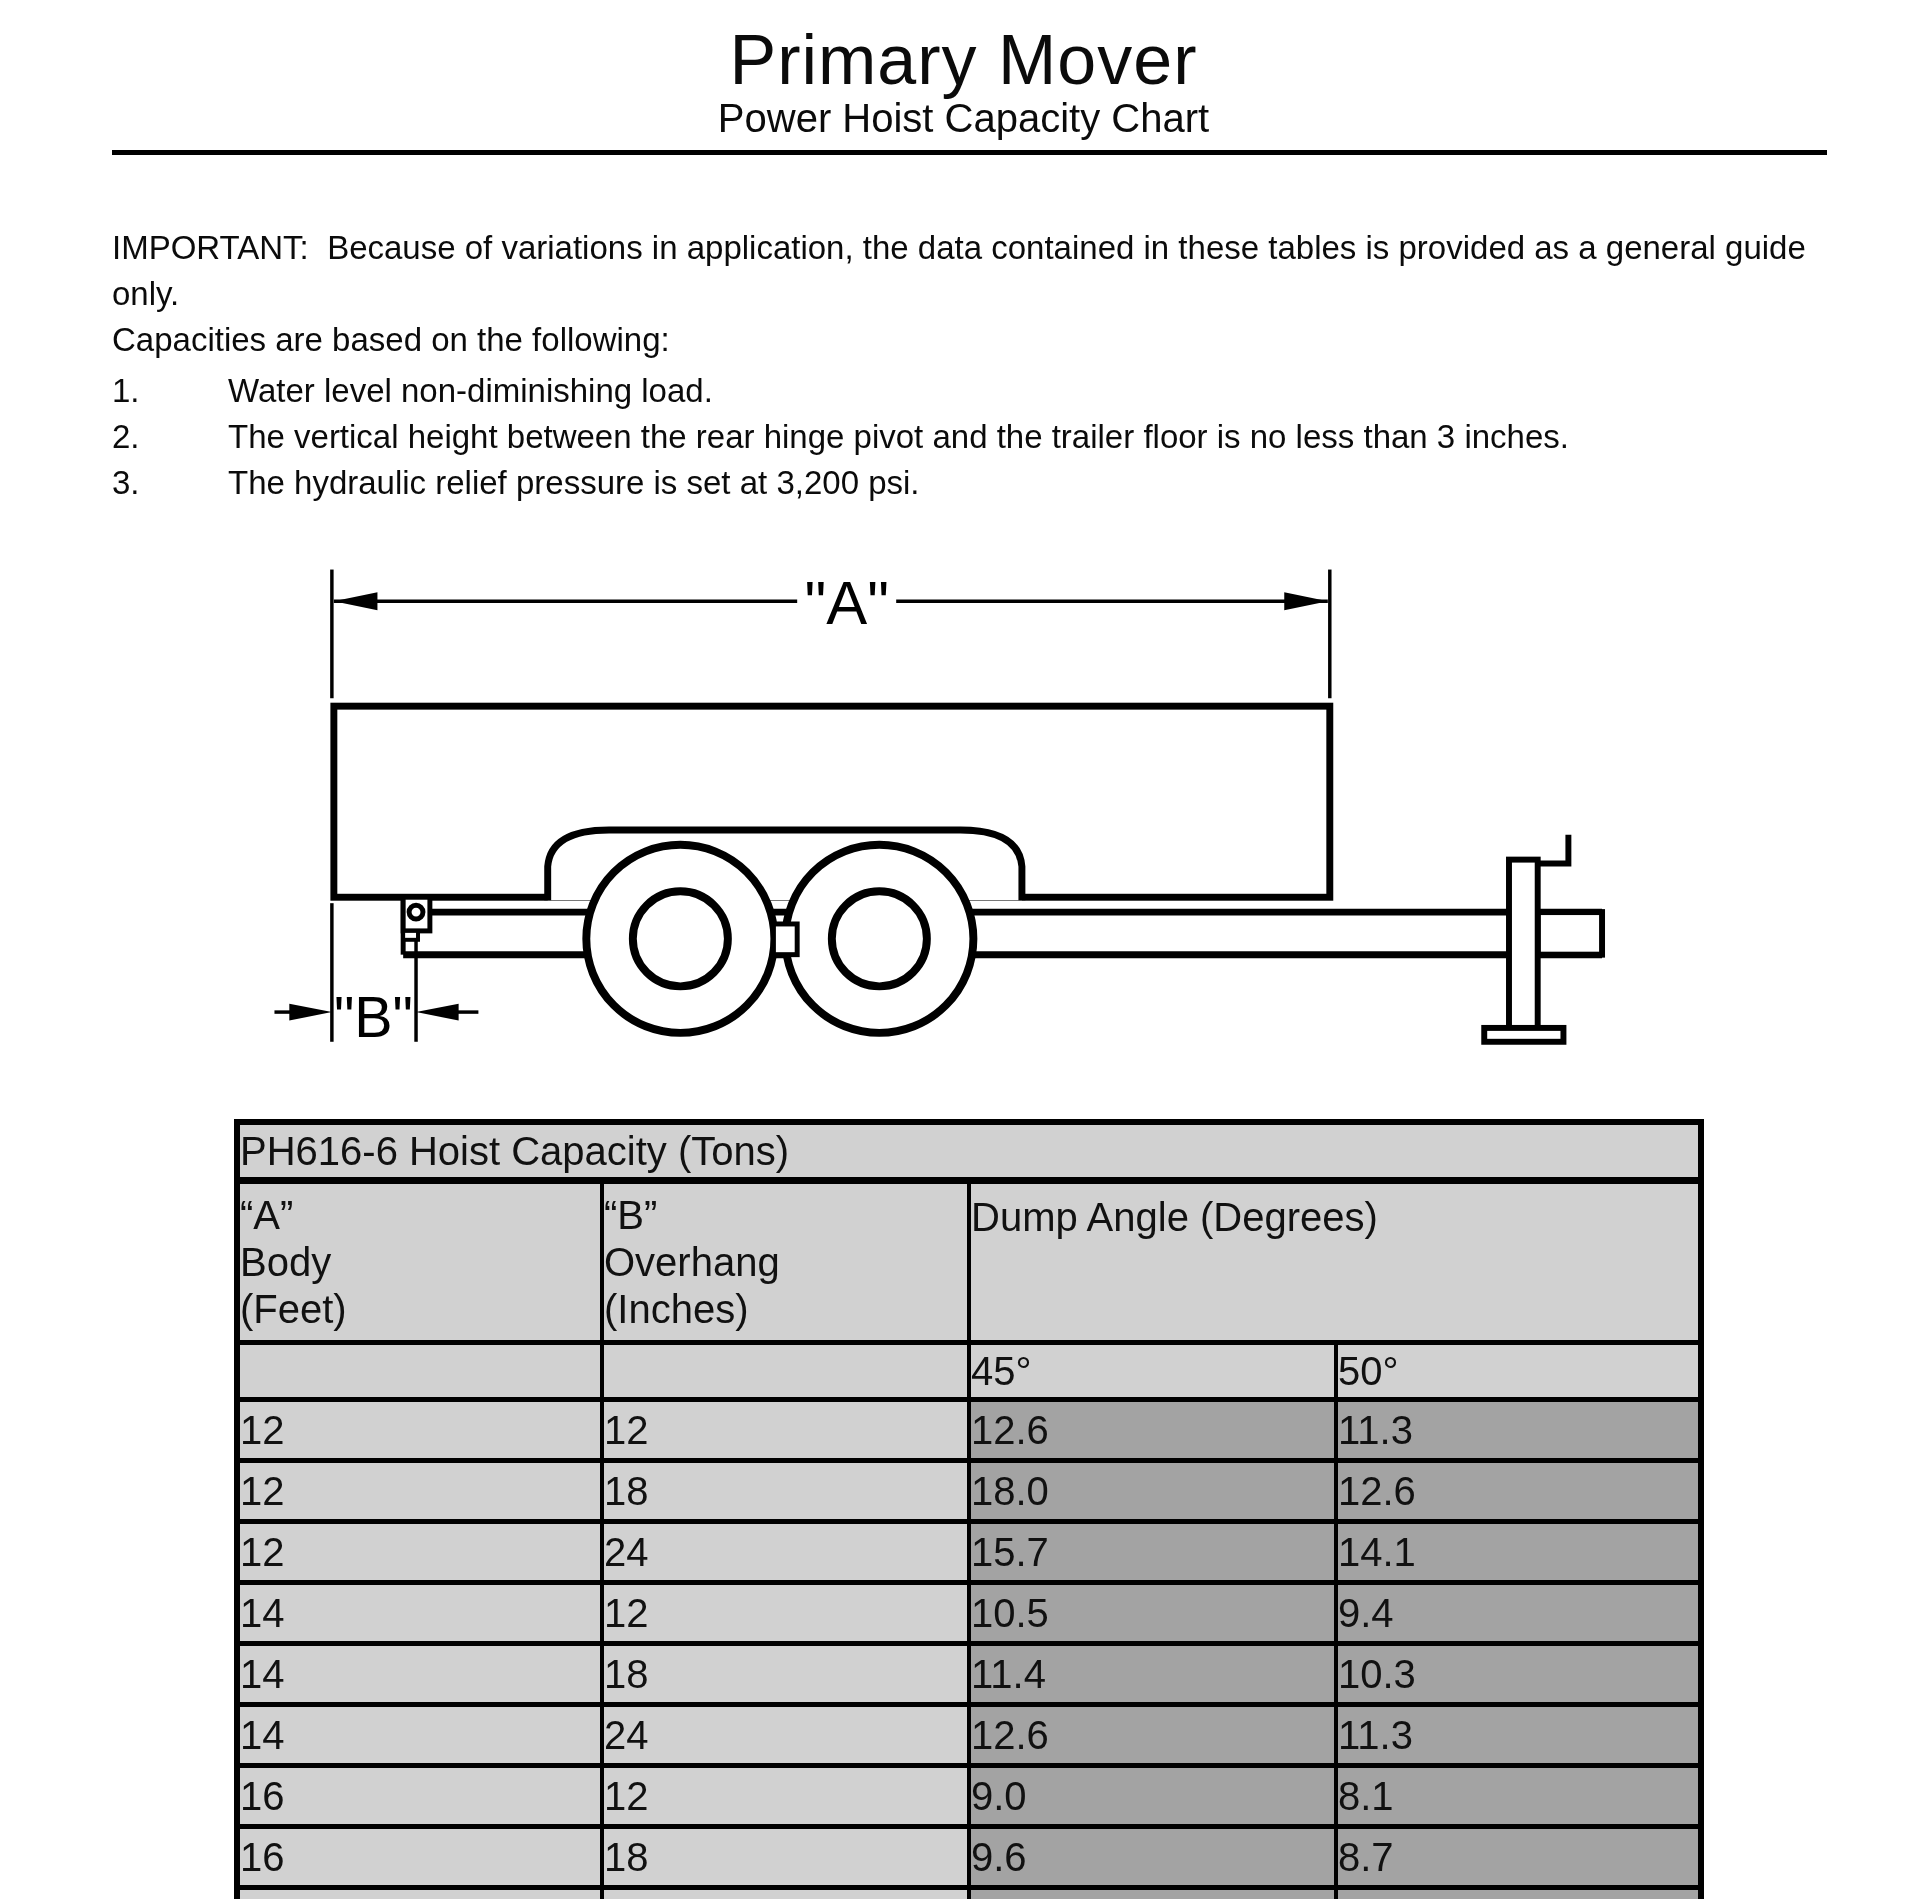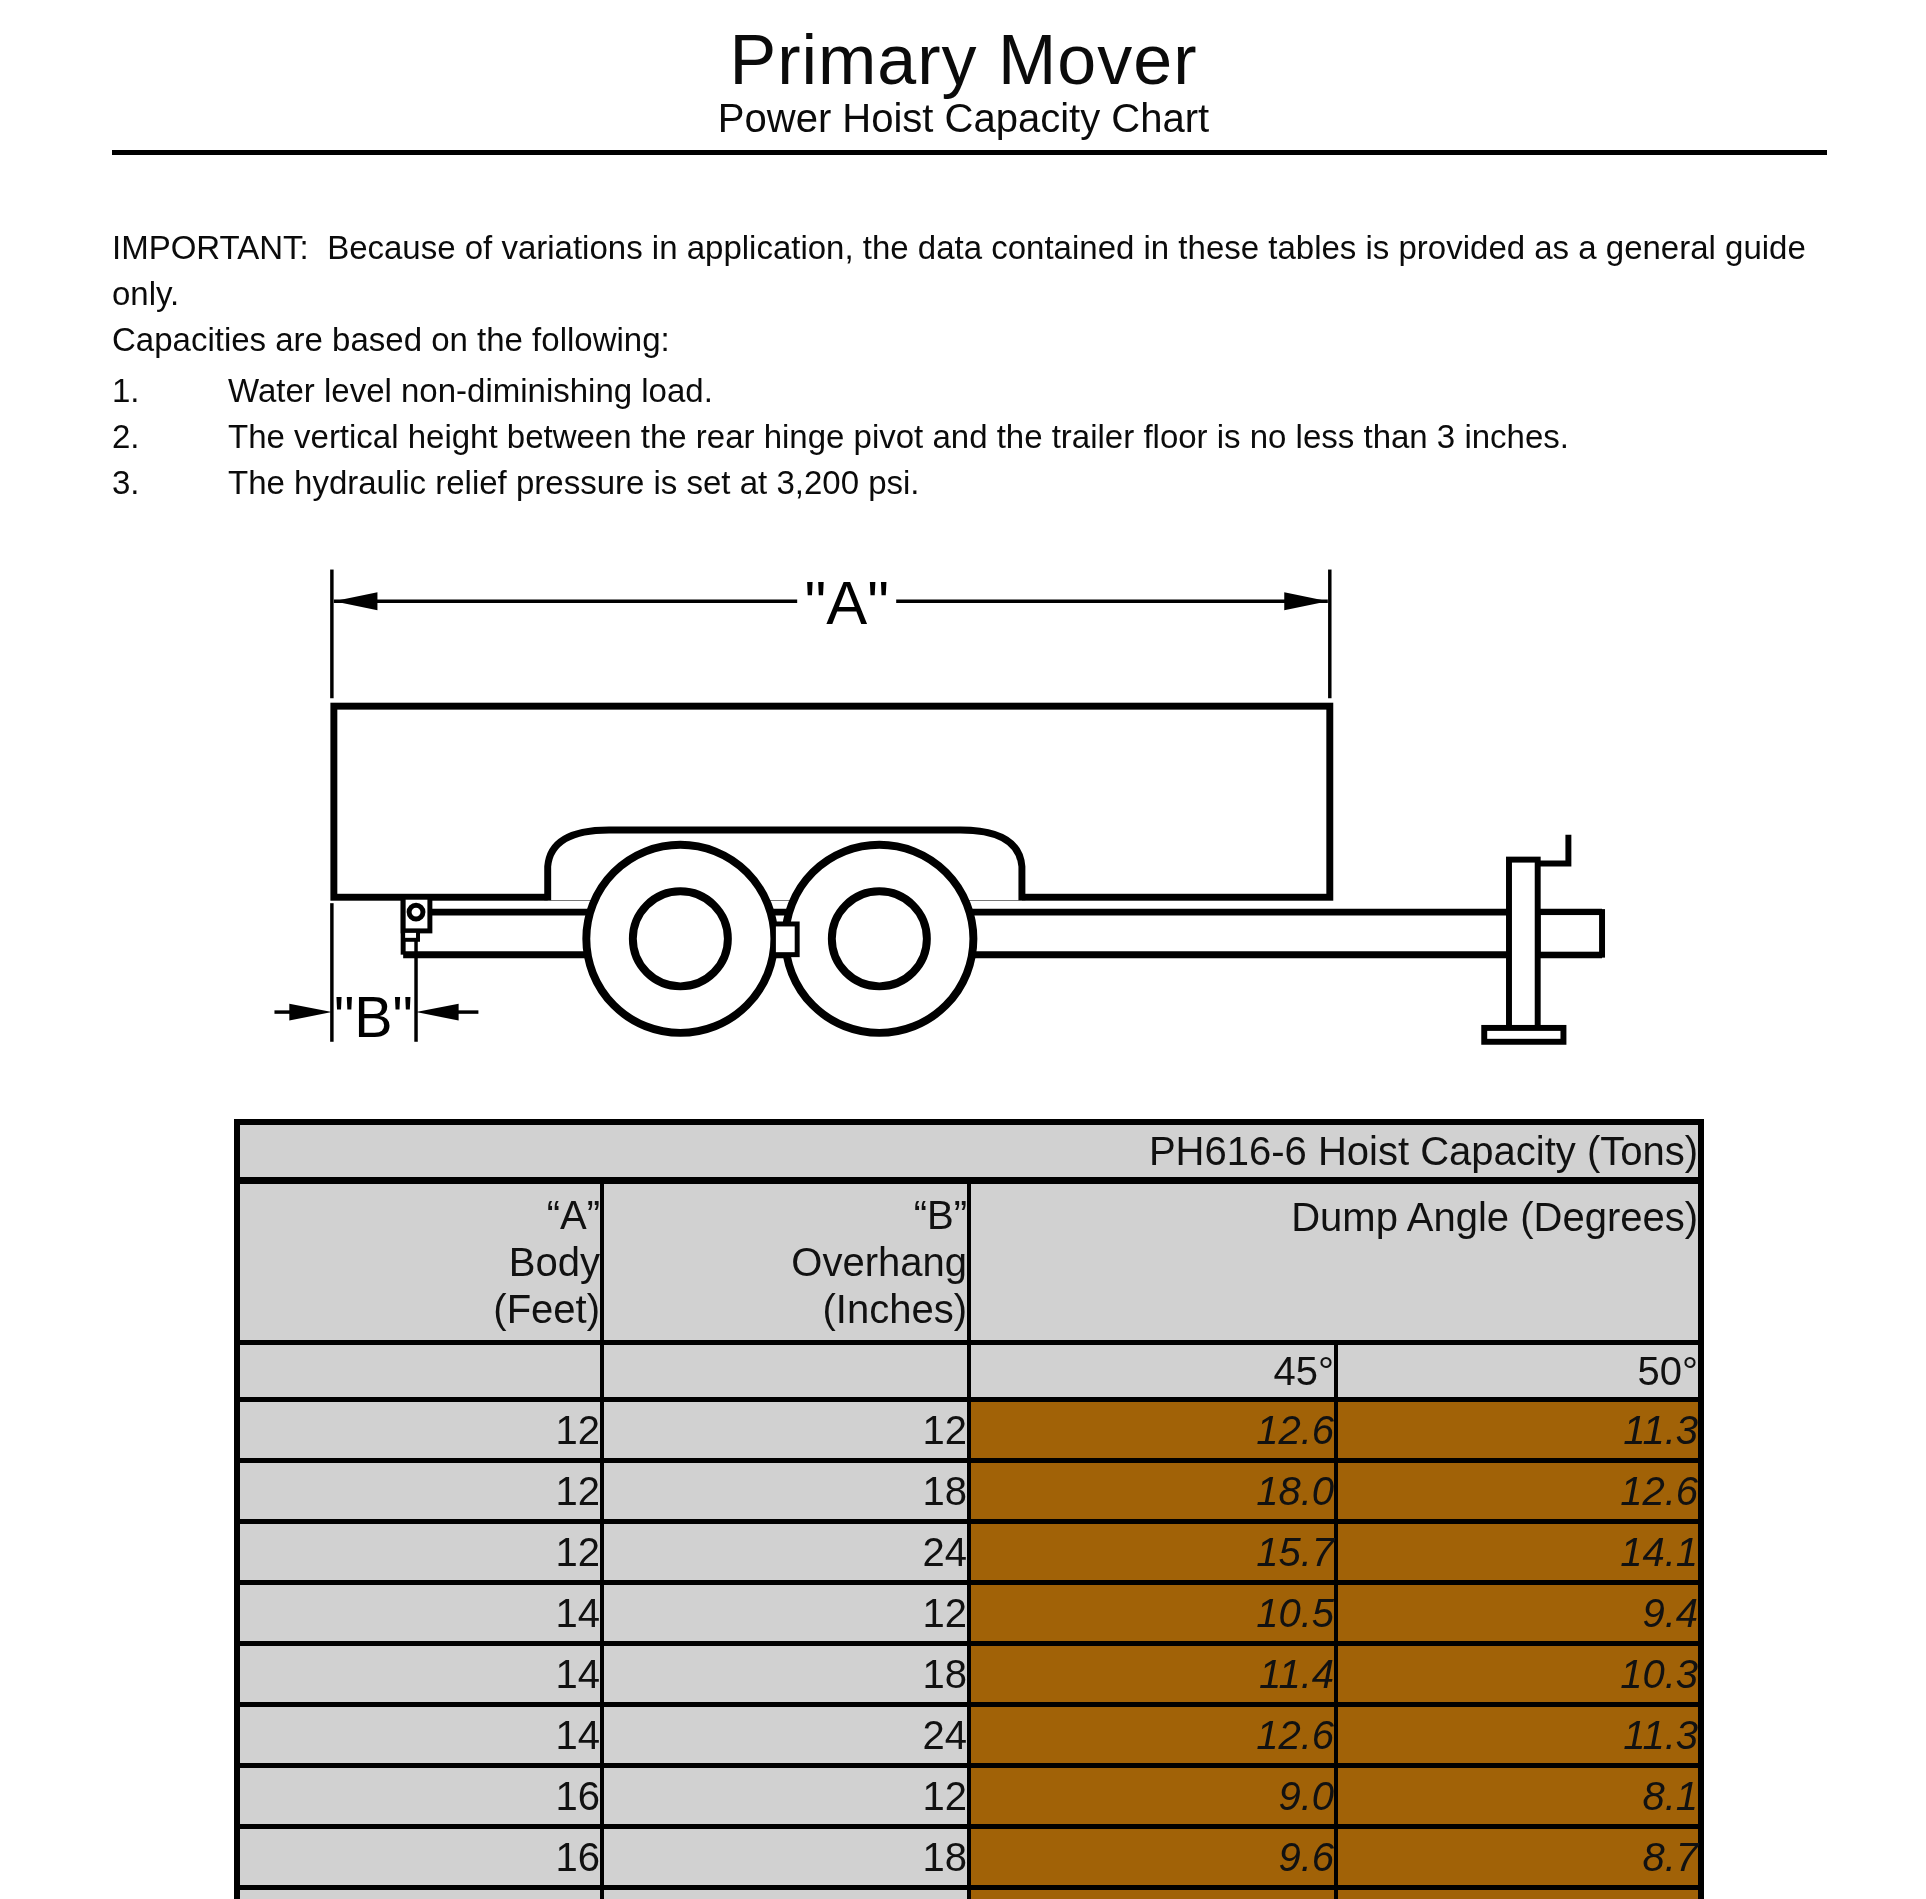--- a/index.html
+++ b/index.html
@@ -19,28 +19,28 @@
   .alist .item{display:flex;line-height:37px;margin-top:9px;}
   .alist .num{width:116px;flex:0 0 116px;}
   .alist .txt{flex:1;}
 
   
   .diagram{position:absolute;top:426px;left:0;width:1927px;height:693px;}
   svg text{font-family:"Liberation Sans","DejaVu Sans",sans-serif;fill:#000;}
 
   
   .cap-table{position:absolute;top:1119px;left:234px;border-collapse:collapse;table-layout:fixed;width:1465px;background:#fff;border:6px solid #000;font-size:40px;color:#111;}
-  .cap-table td,.cap-table th{border-left:4px solid #000;border-right:4px solid #000;border-top:5px solid #000;border-bottom:5px solid #000;padding:0;text-align:right;vertical-align:middle;font-weight:normal;}
+  .cap-table td,.cap-table th{border-left:4px solid #000;border-right:4px solid #000;border-top:5px solid #000;border-bottom:5px solid #000;padding:0;text-align:left;vertical-align:middle;font-weight:normal;}
   .row-title th{height:52px;background:#d1d1d1;border-bottom:7px solid #000;font-size:40px;}
   .row-header td{height:146px;background:#d1d1d1;line-height:47px;}
   .row-header td.dump{vertical-align:top;padding-top:10px;}
   .row-angle td{height:52px;background:#d1d1d1;}
   .drow td{height:56px;}
   .drow td.ca{background:#d1d1d1;}
-  .drow td.cw{background:#a16207;font-style:italic;}
+  .drow td.cw{background:#a3a3a3;}
 </style>
 </head>
 <body>
 
 <div class="page">
 
   <div class="doc-title">Primary Mover</div>
   <div class="doc-subtitle">Power Hoist Capacity Chart</div>
   <div class="rule"></div>
 

